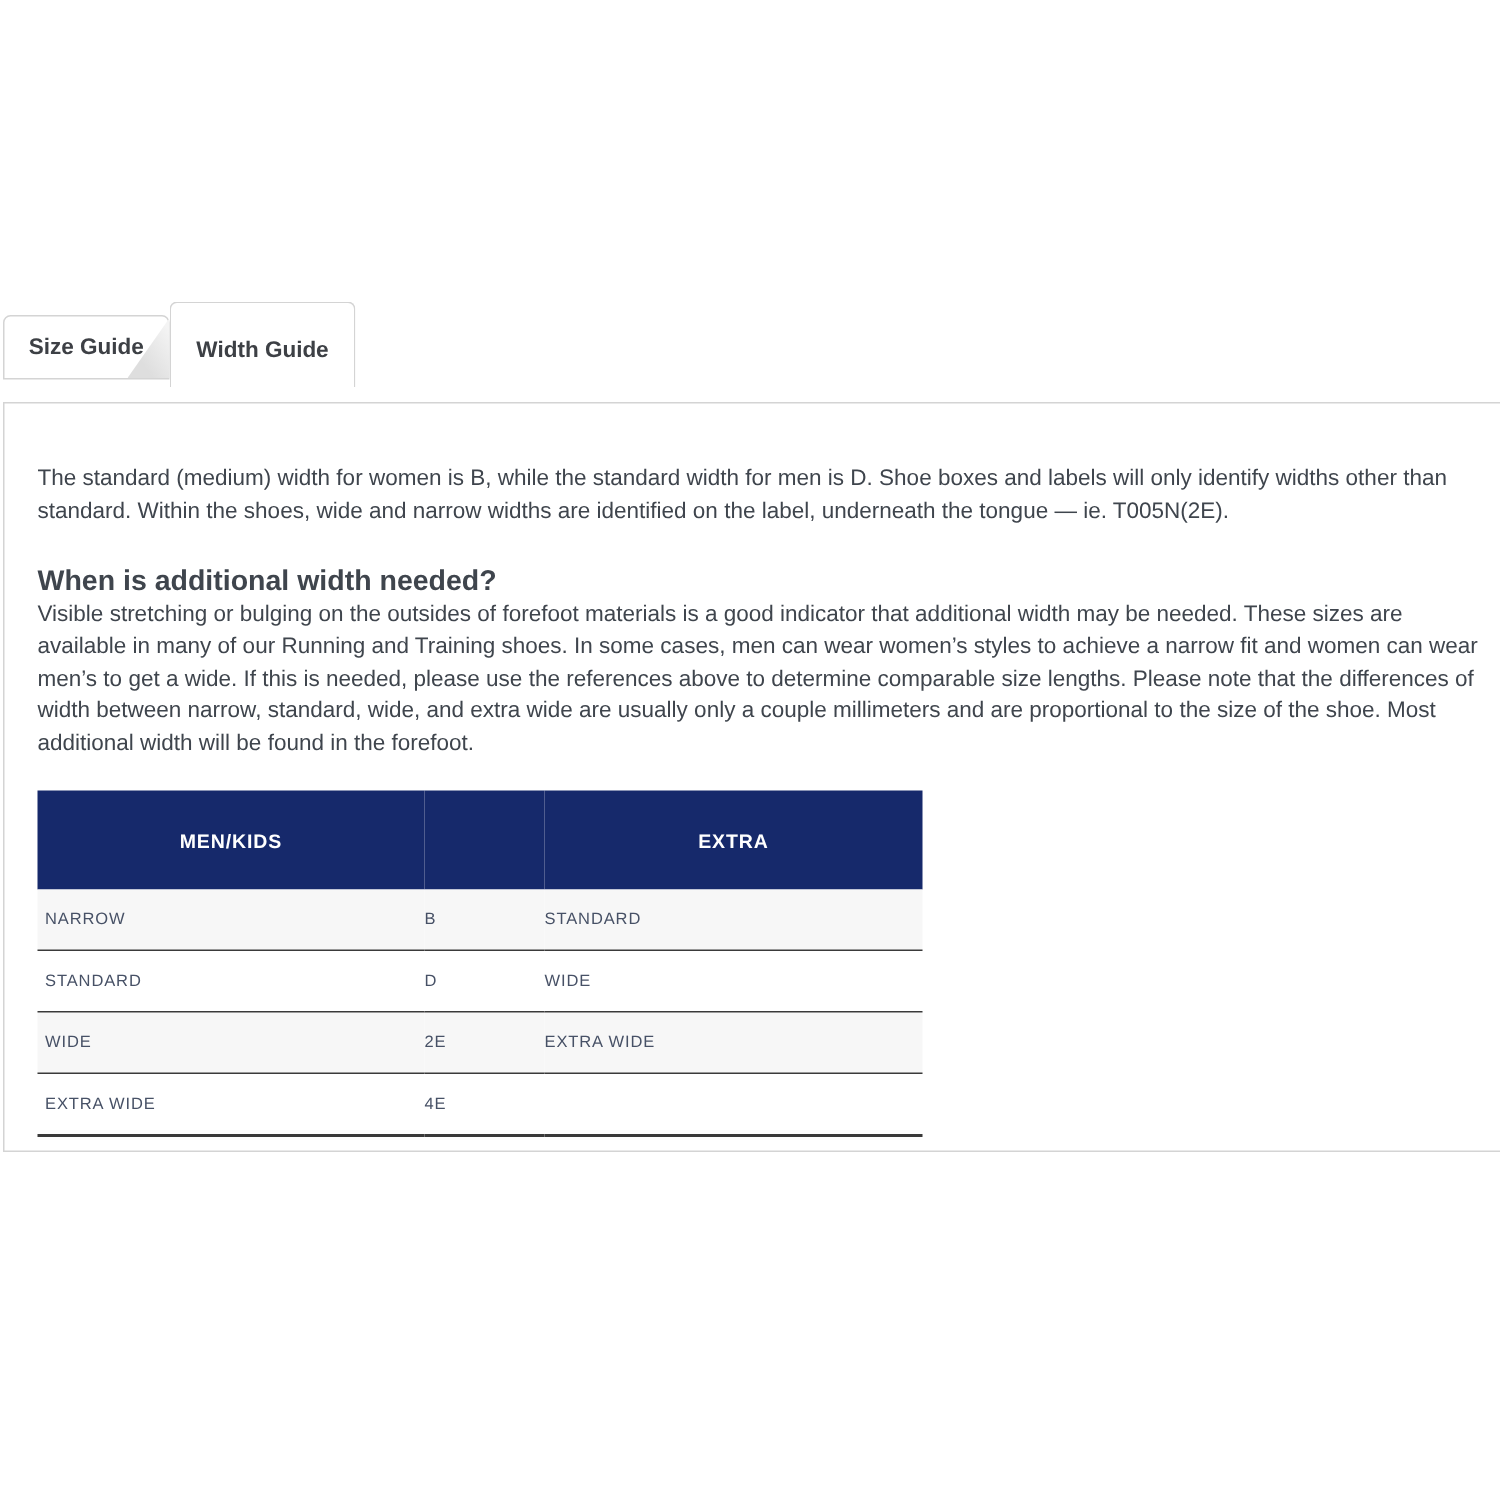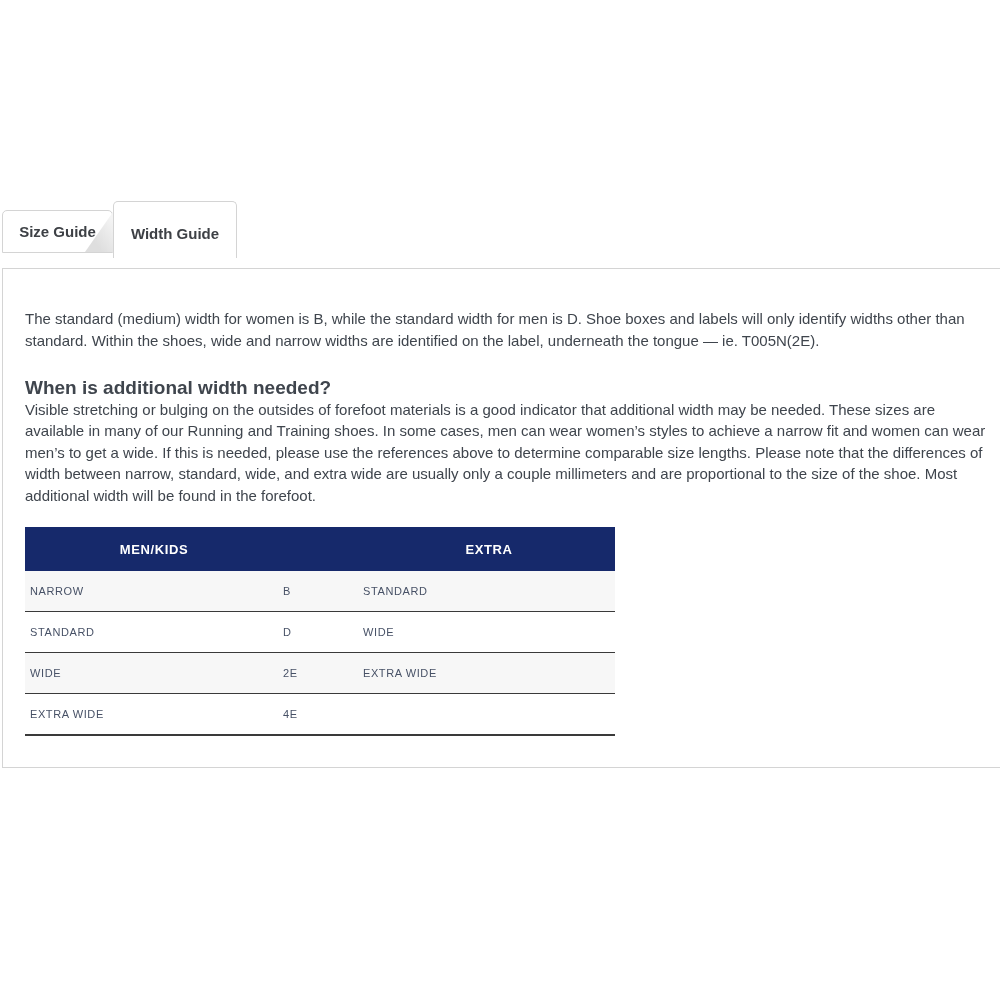--- a/index.html
+++ b/index.html
@@ -87,21 +87,21 @@
     table-layout: fixed;
   }
   .width-table th {
     background: #16296b;
     color: #ffffff;
     height: 34px;
     font-size: 13px;
     font-weight: 700;
     letter-spacing: 0.6px;
     text-align: center;
-    padding: 5px;
+    padding: 16px;
   }
   .width-table td {
     height: 40px;
     font-size: 11px;
     letter-spacing: 0.6px;
     color: #475166;
     border-bottom: 1px solid #3a3a3a;
     padding: 0;
     vertical-align: middle;
   }

